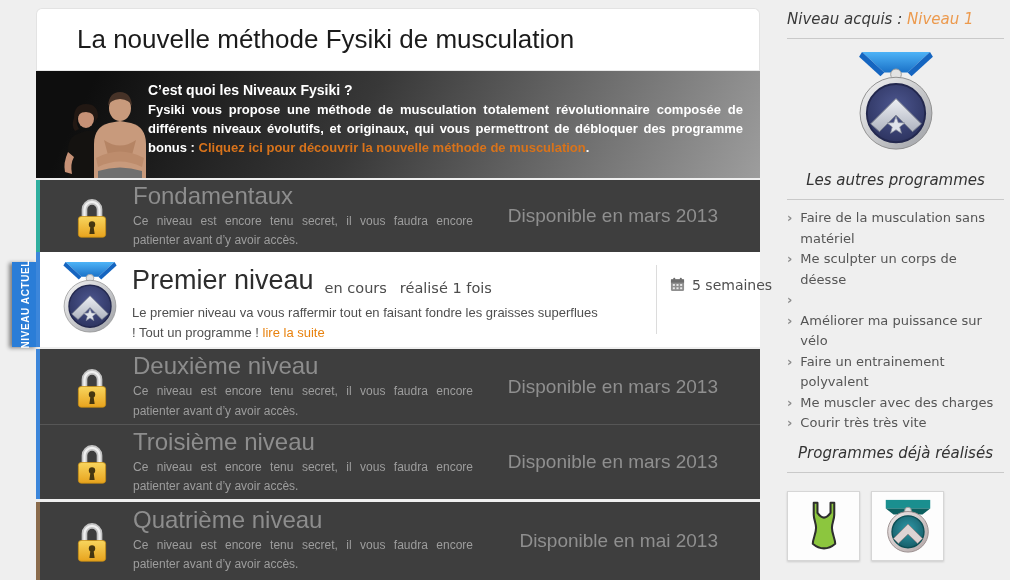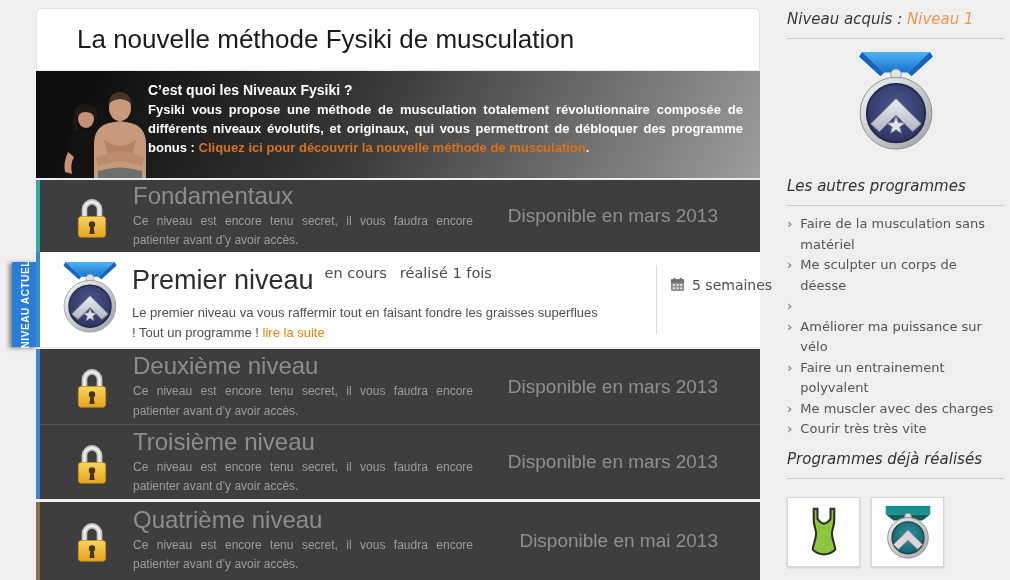--- a/index.html
+++ b/index.html
@@ -29,21 +29,21 @@
   .row-single { margin-top:2px; }
   .row-f { height:72px; }
   .lock-wrap { margin-left:33px; flex:0 0 auto; display:flex; }
   .locked-texts { margin-left:22px; width:340px; }
   .locked-title { margin:0 0 2px 0; font-size:24px; font-weight:400; color:#8d8d8d; }
   .locked-desc { margin:0; font-size:12px; color:#9d9d9d; line-height:1.6; text-align:justify; }
   .availability { position:absolute; right:42px; top:50%; transform:translateY(-50%); font-size:19px; color:#8f8f8f; white-space:nowrap; }
   .current-row { position:relative; height:95px; background:#fff; border-left:4px solid #3c86da; cursor:pointer; }
   .medal-sm { position:absolute; left:22px; top:10px; }
   .current-main { margin-left:92px; padding-top:13px; width:470px; }
-  .current-title-line { display:flex; align-items:flex-start; }
+  .current-title-line { display:flex; align-items:flex-end; }
   .current-title { margin:0; font-size:27px; font-weight:400; color:#2d2d2d; }
   .current-status, .current-progress { font-family:"DejaVu Sans",sans-serif; font-size:14.5px; color:#4c4c4c; }
   .current-status { margin-left:11px; }
   .current-progress { margin-left:13px; }
   .current-desc { margin:7px 0 0 0; font-size:13px; color:#4f4f4f; line-height:1.5; }
   .read-more { text-decoration:none; cursor:pointer; }
   .duration {
     position:absolute; left:616px; top:13px; height:69px; border-left:1px solid #dcdcdc;
     padding:12px 0 0 13px; display:flex; gap:7px; align-items:flex-start;
     font-family:"DejaVu Sans",sans-serif; font-size:14px; color:#4f4f4f; white-space:nowrap;
@@ -61,21 +61,21 @@
   .tab span {
     writing-mode:vertical-rl; transform:rotate(180deg); color:#fff;
     font-size:10px; font-weight:700; letter-spacing:0.6px; white-space:nowrap;
   }
   
   .sidebar { position:absolute; left:787px; top:10px; width:217px; font-family:"DejaVu Sans",sans-serif; }
   .acquired { font-style:italic; font-size:15px; color:#3a3a3a; }
   .acquired-link { text-decoration:none; cursor:pointer; font-style:italic; }
   .sidebar hr { border:none; border-top:1px solid #c9c9c9; margin:10px 0 0 0; }
   .medal-big { display:block; margin:13px auto 2px auto; }
-  .side-h { font-style:italic; font-weight:400; font-size:15px; color:#333; margin:24px 0 0 0; }
+  .side-h { font-style:italic; font-weight:400; font-size:15px; color:#333; margin:18px 0 0 0;text-align:center; }
   ul.progs { list-style:none; margin:8px 0 0 0; padding:0; }
   ul.progs li { display:flex; gap:8px; font-size:13px; line-height:1.58; }
   ul.progs .ch { color:#8a8a8a; font-weight:700; font-size:13px; flex:0 0 auto; }
   ul.progs a { color:#555; text-decoration:none; cursor:pointer; }
   .badges { display:flex; gap:11px; margin-top:18px; }
   .badge {
     width:73px; height:70px; background:#fdfdfd; border:1px solid #d6d6d6;
     box-shadow:0 1px 2px rgba(0,0,0,0.15); display:flex; align-items:center; justify-content:center; cursor:pointer;
   }
 </style>

